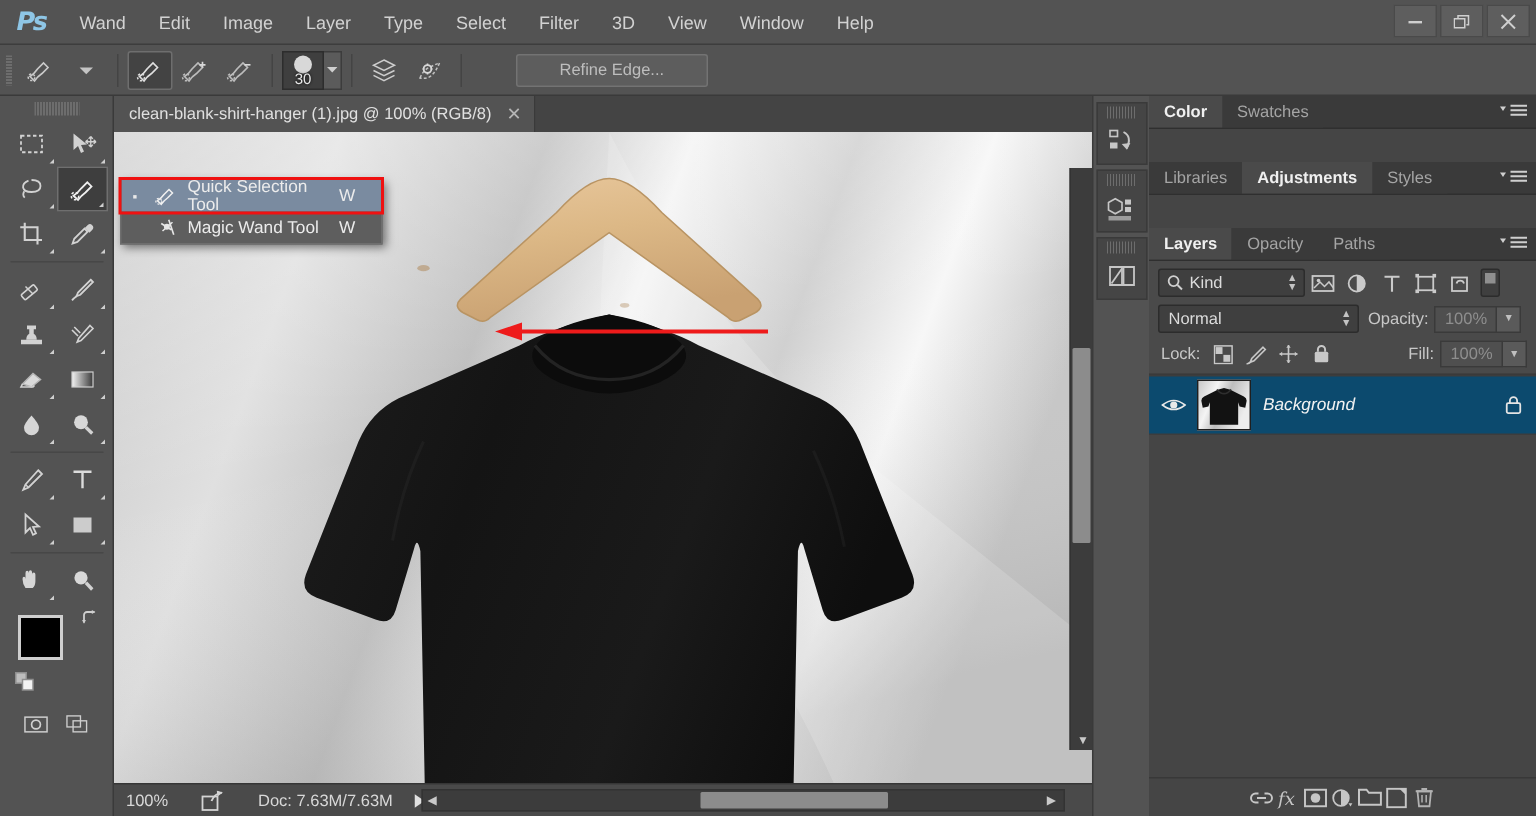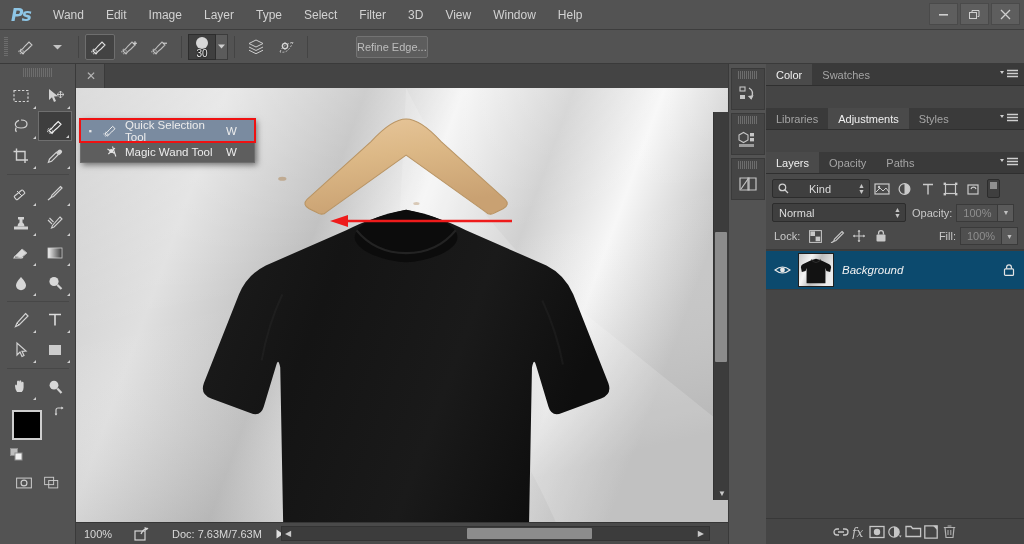--- a/index.html
+++ b/index.html
@@ -79,21 +79,21 @@
   .brushsize .num {
     font-size: 10px; color: #e8e8e8; line-height: 11px; z-index: 2;
     text-shadow: 0 0 2px #000;
   }
   .tri-btn {
     width: 12px; height: 26px; background: #5b5b5b;
     border: 1px solid #3c3c3c; border-left: none;
     display: flex; align-items: center; justify-content: center;
   }
   .refine-edge {
-    margin-left: 42px; height: 22px; padding: 0 0;
+    margin-left: 30px; height: 22px; padding: 0 28px;
     background: #5d5d5d; border: 1px solid #737373; border-radius: 2px;
     display: flex; align-items: center; font-size: 11px; color: #bdbdbd;
   }
 
   
   .workspace { display: flex; height: 480px; }
 
   
   .toolbox {
     width: 76px; background: #535353;
@@ -213,31 +213,31 @@
 
   .panels { width: 258px; background: #454545; display: flex; flex-direction: column; }
   .panel-tabs {
     height: 22px; background: #3a3a3a; display: flex; align-items: stretch;
     border-bottom: 1px solid #2f2f2f; position: relative;
   }
   .ptab {
     padding: 0 10px; display: flex; align-items: center;
     font-size: 11px; color: #a5a5a5; background: #3a3a3a;
   }
-  .ptab.active { background: #4a4a4a; color: #f0f0f0; font-weight: normal; }
+  .ptab.active { background: #4a4a4a; color: #f0f0f0; font-weight: bold; }
   .pmenu { position: absolute; right: 5px; top: 5px; display: flex; gap: 2px; align-items: center; }
   .color-body { height: 22px; background: #454545; }
   .adj-body { height: 22px; background: #454545; }
 
   .layers-ctrl { background: #4a4a4a; padding: 5px 6px 0; }
   .row { display: flex; align-items: center; margin-bottom: 5px; }
   .kind-select {
     width: 98px; height: 19px; background: #3f3f3f; border: 1px solid #2c2c2c;
     border-radius: 2px; display: flex; align-items: center; padding-left: 5px;
-    font-size: 11px; color: #dcdcdc; gap: 20px; position: relative;
+    font-size: 11px; color: #dcdcdc; gap: 4px; position: relative;
   }
   .kind-select .arrows { position: absolute; right: 4px; font-size: 7px; line-height: 6px; color: #c4c4c4; }
   .filt-ico { width: 23px; height: 19px; display: flex; align-items: center; justify-content: center; }
   .toggle-sw {
     width: 13px; height: 19px; background: #3f3f3f; border: 1px solid #2c2c2c;
     border-radius: 2px; margin-left: 2px; position: relative;
   }
   .toggle-sw::after { content:''; position:absolute; left:2px; right:2px; top:2px; height:7px; background:#8f8f8f; }
   .blend-select {
     width: 134px; height: 19px; background: #3f3f3f; border: 1px solid #2c2c2c;
@@ -563,20 +563,21 @@
             <rect x="2" y="2" width="11" height="9" fill="none" stroke="#cfcfcf" stroke-width="1.1"></rect>
             <rect x="7" y="6" width="11" height="9" fill="none" stroke="#cfcfcf" stroke-width="1.1"></rect>
           </svg>
       </div>
     </div>
   </div>
 
   <div class="canvas-area">
     <div class="tabbar">
       <div class="doctab">
+        <span>clean-blank-shirt-hanger (1).jpg @ 100% (RGB/8)</span>
         <span class="closex">✕</span>
       </div>
     </div>
     <div class="canvas-wrap">
       <svg class="photo" viewBox="0 0 632 432" preserveAspectRatio="none">
         <defs>
           <linearGradient id="bg" x1="0" y1="0" x2="1" y2="0.25">
             <stop offset="0" stop-color="#c9c9c9"></stop>
             <stop offset="0.22" stop-color="#e0e0e0"></stop>
             <stop offset="0.42" stop-color="#bdbdbd"></stop>

